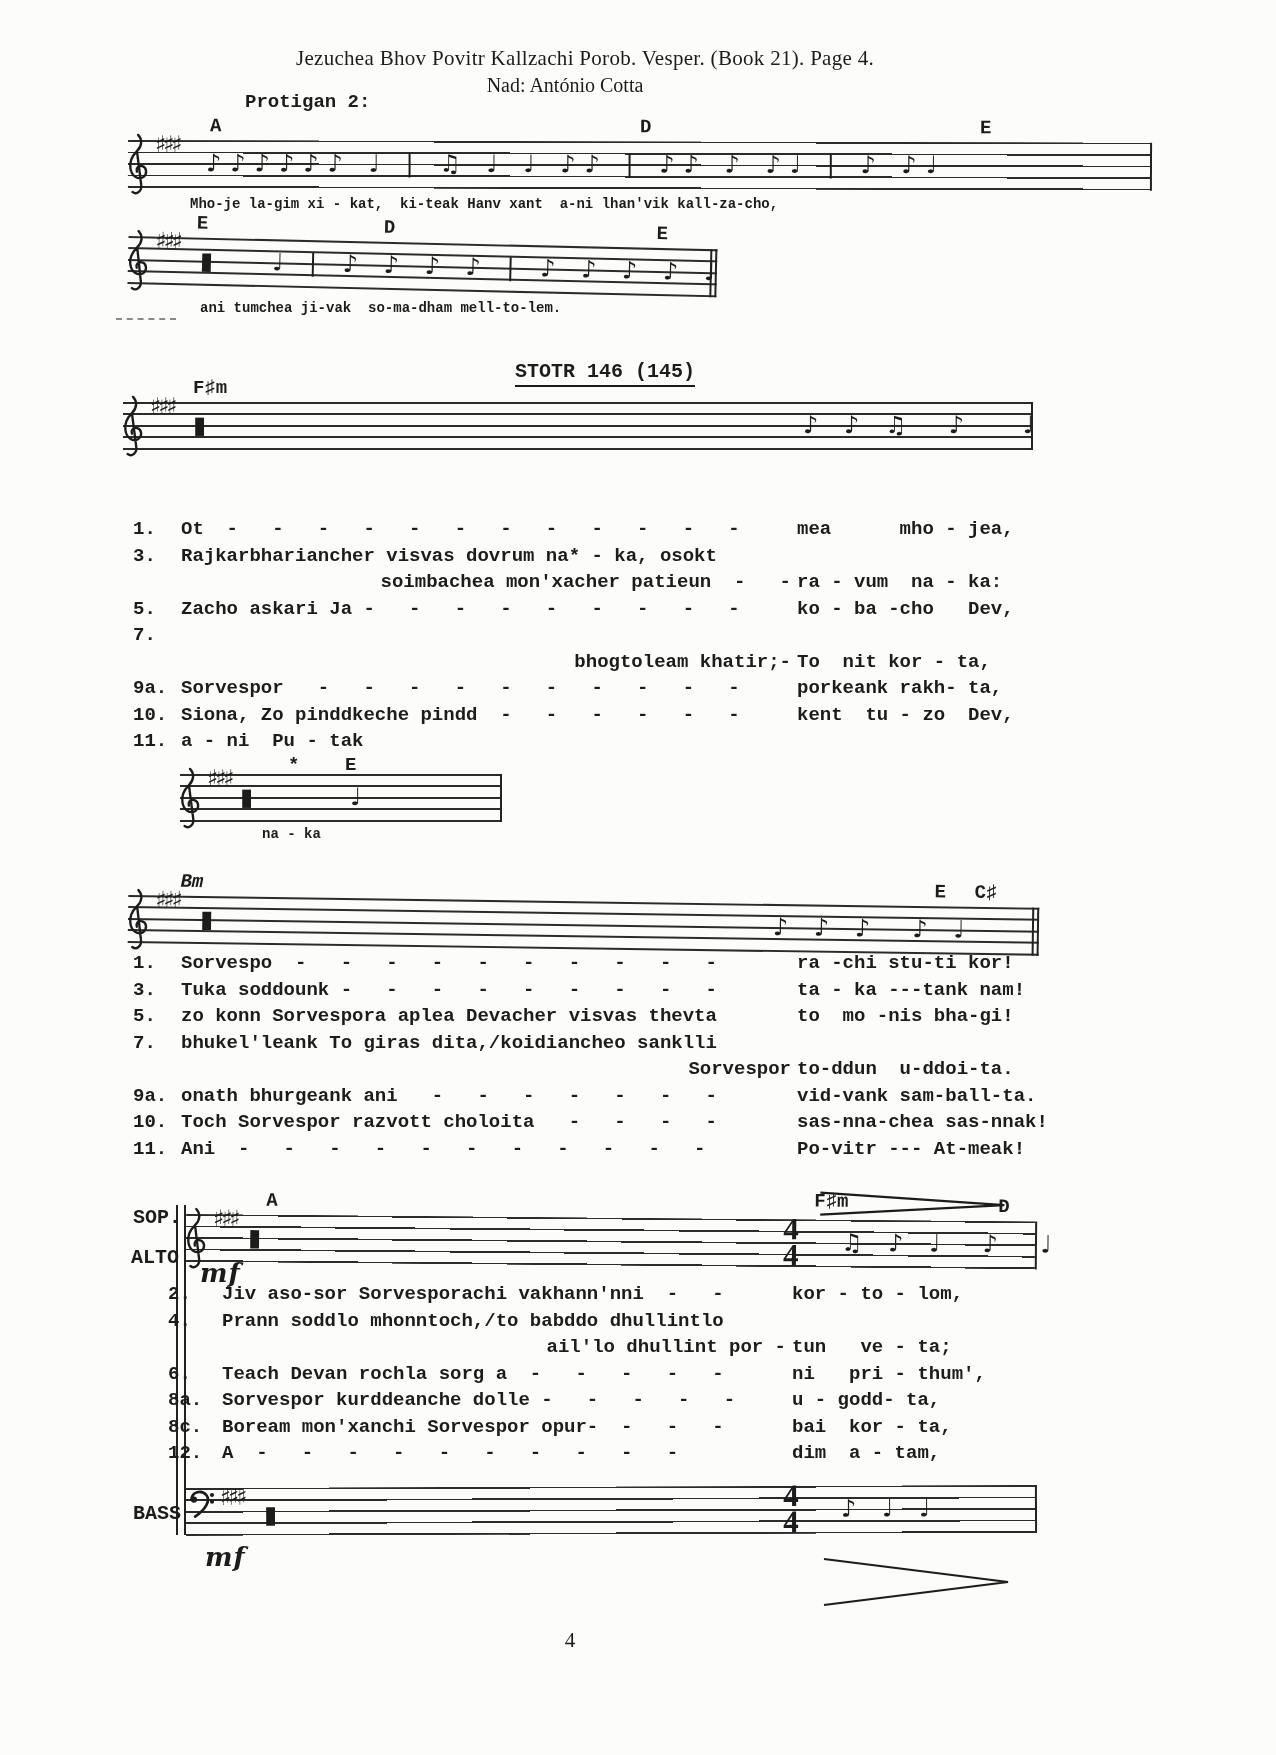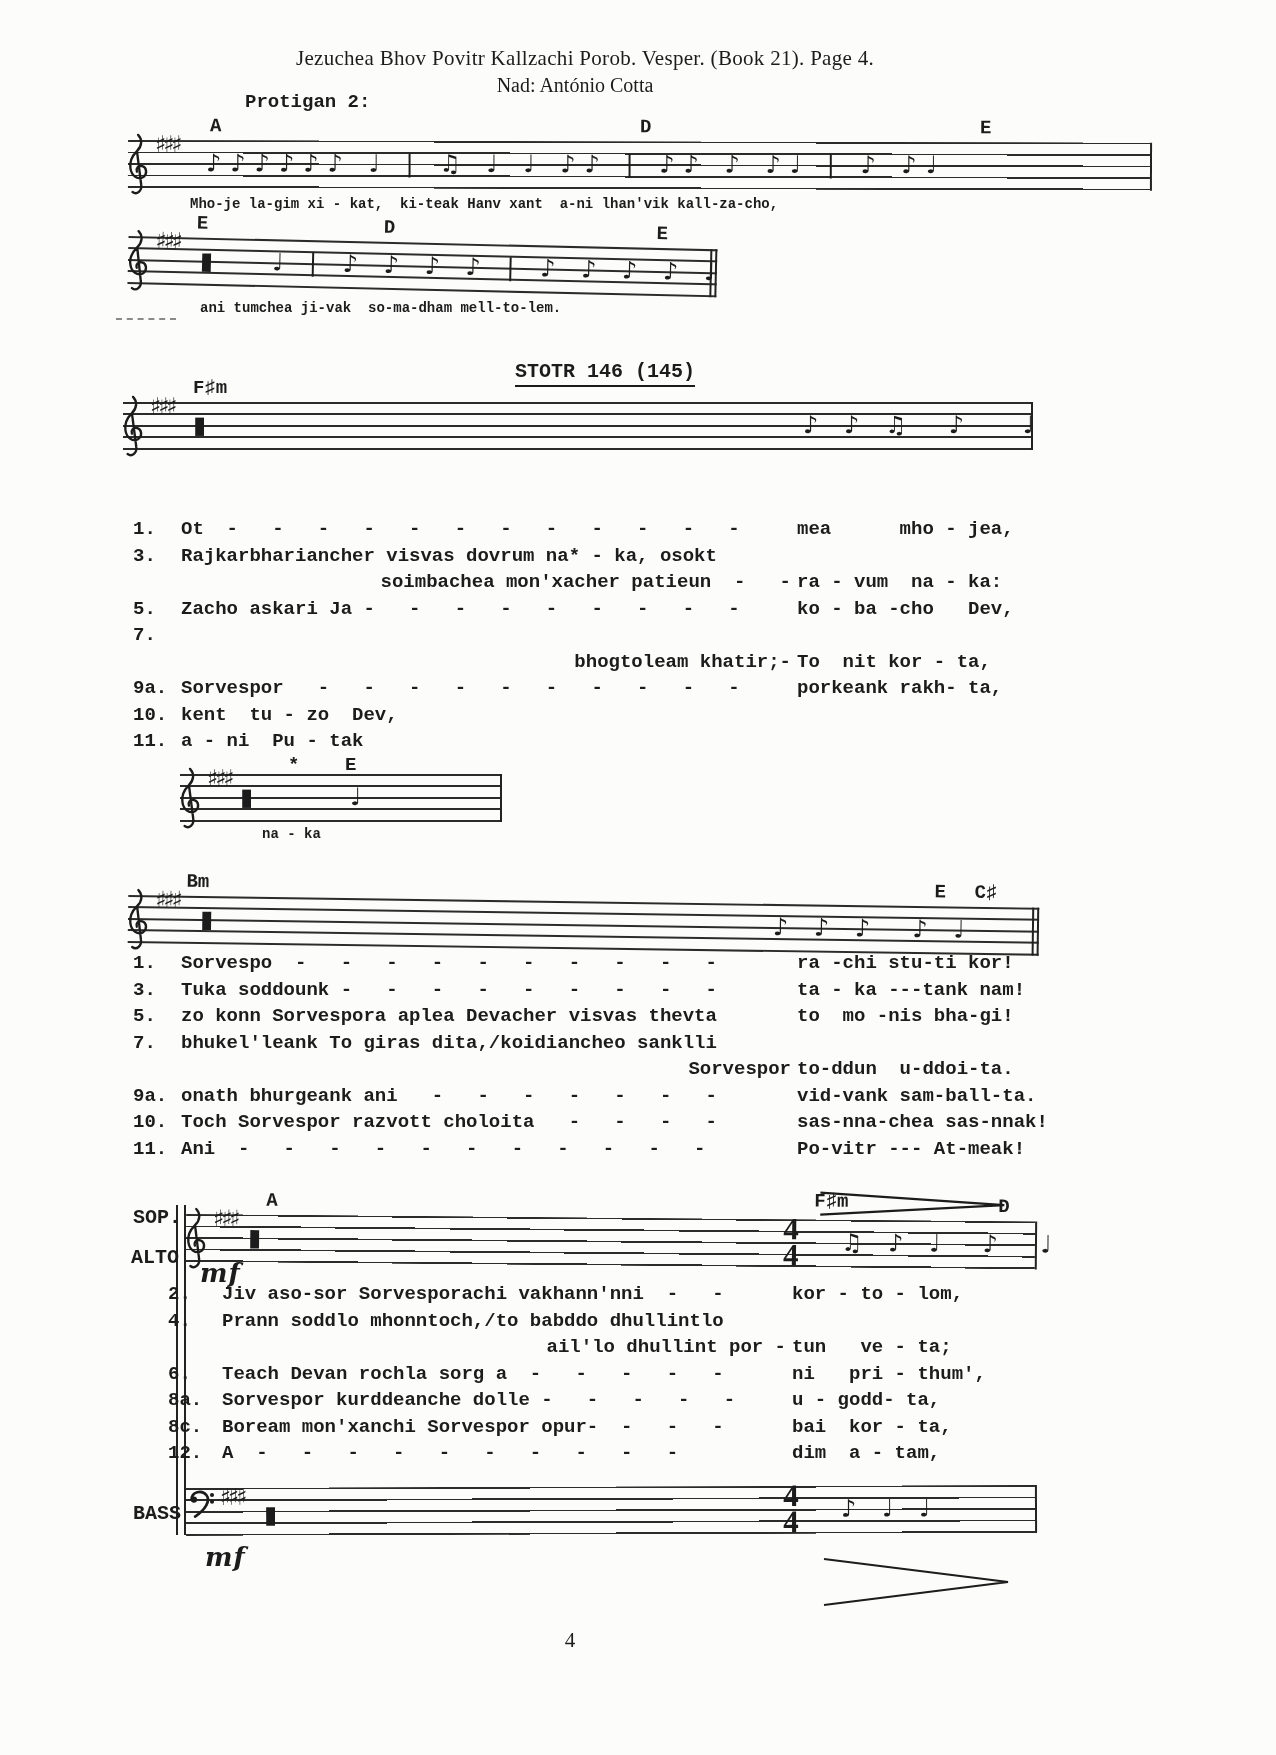--- a/index.html
+++ b/index.html
@@ -1,21 +1,21 @@
 <!DOCTYPE html>
 <html><head>
 <meta charset="utf-8">
 <style>
   html,body{margin:0;padding:0;background:#e8e8e8;}
   .page{position:relative;width:1276px;height:1755px;background:#fcfcfb;overflow:hidden;
         font-family:"Liberation Mono","DejaVu Sans Mono",monospace;color:#1c1c1c;}
   .serif{font-family:"Liberation Serif","DejaVu Serif",serif;}
   .center-band{position:absolute;left:0;width:1130px;text-align:center;}
   .title{top:46px;font-size:21px;letter-spacing:.3px;margin-left:20px;}
-  .subtitle{top:74px;font-size:20px;margin-left:10px;}
+  .subtitle{top:74px;font-size:20px;}
   .tw{font-weight:700;white-space:pre;}
   .label{position:absolute;font-size:20px;font-weight:700;white-space:pre;}
   
   .staff{position:absolute;height:47.7px;transform-origin:left center;
          background-image:repeating-linear-gradient(to bottom,#2b2b2b 0,#2b2b2b 1.7px,transparent 1.7px,transparent 11.5px);}
   .endbar{border-right:2.5px solid #222;}
   .dblbar{border-right:7px double #222;}
   .chord{position:absolute;top:-25px;font-size:19px;font-weight:700;white-space:pre;
          font-family:"Liberation Mono","DejaVu Sans","DejaVu Sans Mono",monospace;}
   .keysig{position:absolute;left:27px;top:-9px;font-family:"DejaVu Sans",sans-serif;
@@ -138,20 +138,21 @@
         <span class="vtext cont">bhogtoleam khatir;-</span>
         <span class="vright">To  nit kor - ta,</span>
       </div>
     <div class="vrow">
         <span class="vnum">9a.</span>
         <span class="vtext">Sorvespor   -   -   -   -   -   -   -   -   -   -</span>
         <span class="vright">porkeank rakh- ta,</span>
       </div>
     <div class="vrow">
         <span class="vnum">10.</span>
+        <span class="vtext">Siona, Zo pinddkeche pindd  -   -   -   -   -   -</span>
         <span class="vright">kent  tu - zo  Dev,</span>
       </div>
     <div class="vrow">
         <span class="vnum">11.</span>
         <span class="vright">a - ni  Pu - tak</span>
       </div>
   </div>
 
   <div class="staff endbar" style="left:180px;top:774px;width:320px;">
     <svg class="clef" style="left:-4px;top:-13px;" width="28" height="74" viewBox="0 0 26 62">
@@ -163,21 +164,21 @@
     <span class="notes" style="left:60px;">▮</span>
     <span class="notes" style="left:170px;">♩</span>
   </div>
   <div class="lyr" style="left:262px;top:826px;">na - ka</div>
 
   <div class="staff dblbar" style="left:128px;top:895px;width:904px;transform:rotate(.8deg);">
     <svg class="clef" style="left:-4px;top:-13px;" width="28" height="74" viewBox="0 0 26 62">
         <use href="#gclef"></use>
       </svg>
     <span class="keysig">♯♯♯</span>
-    <span class="chord" style="left:58px;">Bm</span>
+    <span class="chord" style="left:52px;font-style:italic;">Bm</span>
     <span class="chord" style="left:806px;">E</span>
     <span class="chord" style="left:846px;">C♯</span>
     <span class="notes" style="left:72px;">▮</span>
     <span class="notes" style="left:645px;">♪ ♪ ♪  ♪ ♩</span>
   </div>
 
   <div class="vblock" style="left:133px;top:952px;width:1035px;">
     <div class="vrow">
         <span class="vnum">1.</span>
         <span class="vtext">Sorvespo  -   -   -   -   -   -   -   -   -   -</span>

